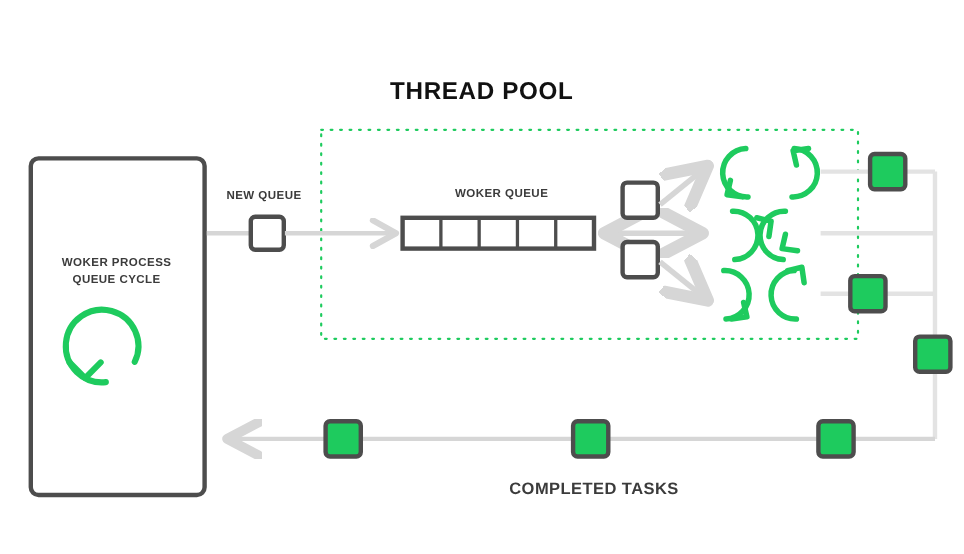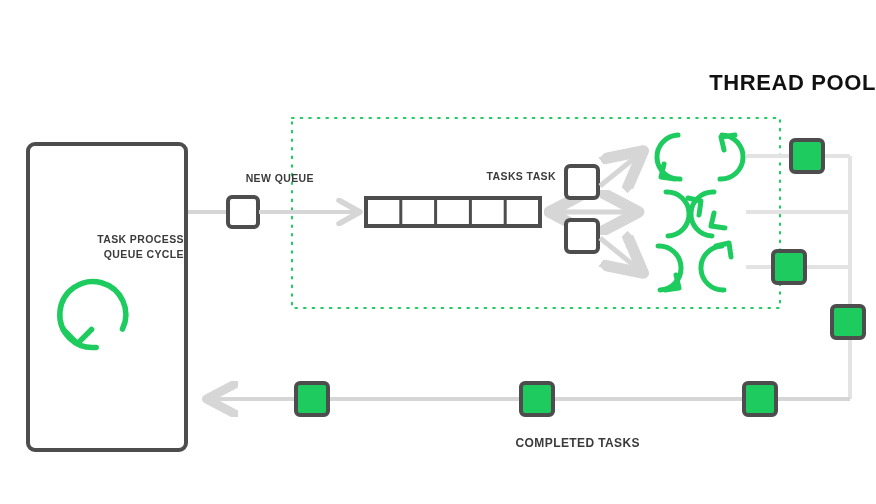--- a/index.html
+++ b/index.html
@@ -10,32 +10,32 @@
     overflow:hidden;
   }
   #stage{position:relative;width:876px;height:504px;}
   #svgroot{position:absolute;left:0;top:0;width:876px;height:504px;}
   .lbl{
     position:absolute;
     color:#3b3b3b;
     font-weight:bold;
     letter-spacing:0.4px;
     white-space:nowrap;
-    text-align:right;
+    text-align:center;
     font-family:"Liberation Sans", sans-serif;
   }
   #title{
     left:0;right:0;top:70px;
     font-size:22px;
     letter-spacing:0.6px;
     color:#111111;
   }
   #lbl-newtask{left:166px;top:172px;width:148px;font-size:10.5px;}
   #lbl-queue{left:356px;top:170px;width:200px;font-size:10.5px;}
-  #lbl-completed{left:440px;top:436px;width:200px;font-size:12px;}
+  #lbl-completed{left:440px;top:436px;width:200px;font-size:15px;}
   #lbl-worker{
     left:28px;top:232px;width:156px;
     font-size:10.5px;line-height:15px;
   }
 </style>
 </head>
 <body>
 
 <div id="stage">
 
@@ -120,22 +120,22 @@
 
     <rect x="296" y="383" width="32" height="32" rx="4" ry="4" fill="#1ecb5e" stroke="#4d4d4d" stroke-width="4"></rect>
     <rect x="521" y="383" width="32" height="32" rx="4" ry="4" fill="#1ecb5e" stroke="#4d4d4d" stroke-width="4"></rect>
     <rect x="744" y="383" width="32" height="32" rx="4" ry="4" fill="#1ecb5e" stroke="#4d4d4d" stroke-width="4"></rect>
   </svg>
 
   <div class="lbl" id="title">THREAD POOL</div>
 
   <div class="lbl" id="lbl-newtask">NEW QUEUE</div>
 
-  <div class="lbl" id="lbl-queue">TASKS TASK</div>
+  <div class="lbl" id="lbl-queue">WOKER QUEUE</div>
 
   <div class="lbl" id="lbl-completed">COMPLETED TASKS</div>
 
   <div class="lbl" id="lbl-worker">
-    <div>TASK PROCESS</div>
+    <div>WOKER PROCESS</div>
     <div>QUEUE CYCLE</div>
   </div>
 
 </div>
 
 </body></html>

